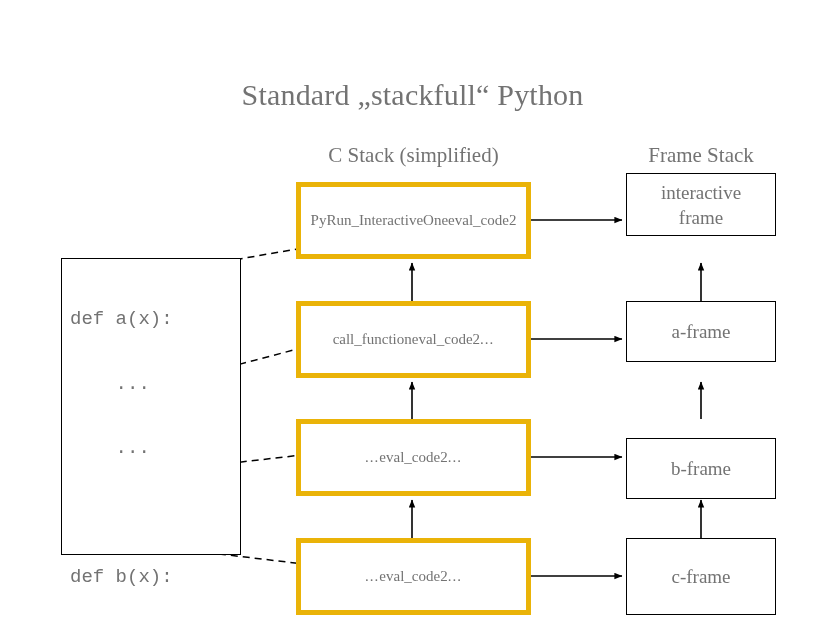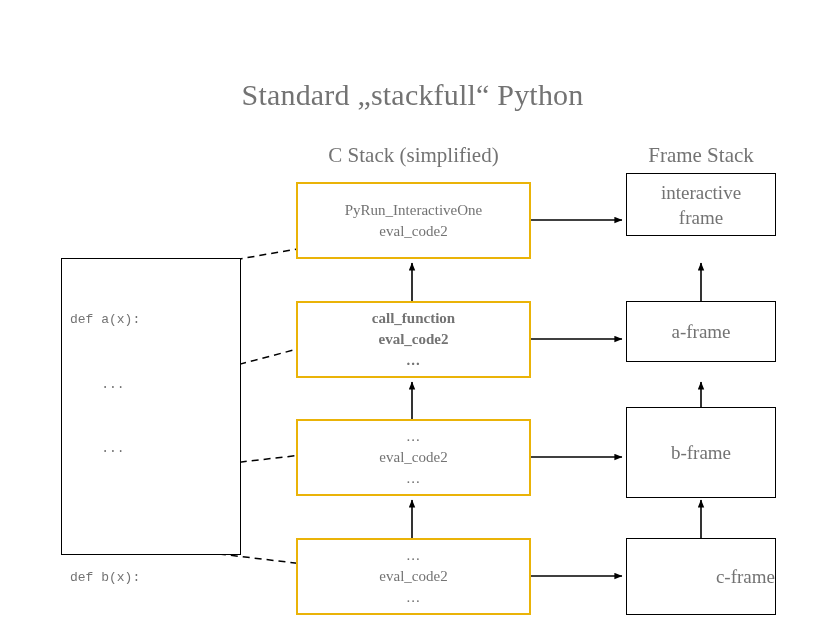--- a/index.html
+++ b/index.html
@@ -45,69 +45,69 @@
     white-space: nowrap;
   }
   .colhead.c-stack { left: 296px; top: 117px; width: 235px; }
   .colhead.f-stack { left: 626px; top: 117px; width: 150px; }
 
   .cbox {
     position: absolute;
     left: 296px;
     width: 235px;
     box-sizing: border-box;
-    border: 2px solid #eab308;
+    border: 5px solid #eab308;
     background: #ffffff;
     display: flex;
-    flex-direction: column;
+    flex-direction: row;
     align-items: center;
     justify-content: center;
     font-size: 15px;
     line-height: 21px;
     text-align: center;
   }
   .cbox .ln { display: block; white-space: nowrap; }
   .cbox .ln.dots { letter-spacing: 1px; }
 
   .cbox.b1 { top: 157px; height: 77px; }
-  .cbox.b2 { top: 276px; height: 77px; font-weight: bold; }
+  .cbox.b2 { top: 276px; height: 77px; }
   .cbox.b3 { top: 394px; height: 77px; }
   .cbox.b4 { top: 513px; height: 77px; }
 
   .fbox {
     position: absolute;
     left: 626px;
     width: 150px;
     box-sizing: border-box;
     border: 1px solid #000000;
     background: #ffffff;
     display: flex;
     align-items: center;
     justify-content: center;
     text-align: center;
     font-size: 19px;
     line-height: 25px;
   }
   .fbox.f1 { top: 148px; height: 63px; }
   .fbox.f2 { top: 276px; height: 61px; }
-  .fbox.f3 { top: 382px; height: 91px; }
-  .fbox.f4 { top: 513px; height: 77px; justify-content: flex-end; }
+  .fbox.f3 { top: 413px; height: 61px; }
+  .fbox.f4 { top: 513px; height: 77px; }
   .fbox .ln { display: block; white-space: nowrap; }
 
   .codebox {
     position: absolute;
     left: 61px;
     top: 233px;
     width: 180px;
     height: 297px;
     box-sizing: border-box;
     border: 1px solid #000000;
     background: #ffffff;
     font-family: "Liberation Mono", monospace;
-    font-size: 13px;
+    font-size: 19px;
     line-height: 21.5px;
     padding: 7px 14px 0 8px;
     white-space: pre;
   }
   .codebox .cl { display: block; height: 21.5px; }
 </style>
 </head>
 <body>
 
 <div id="slide">

